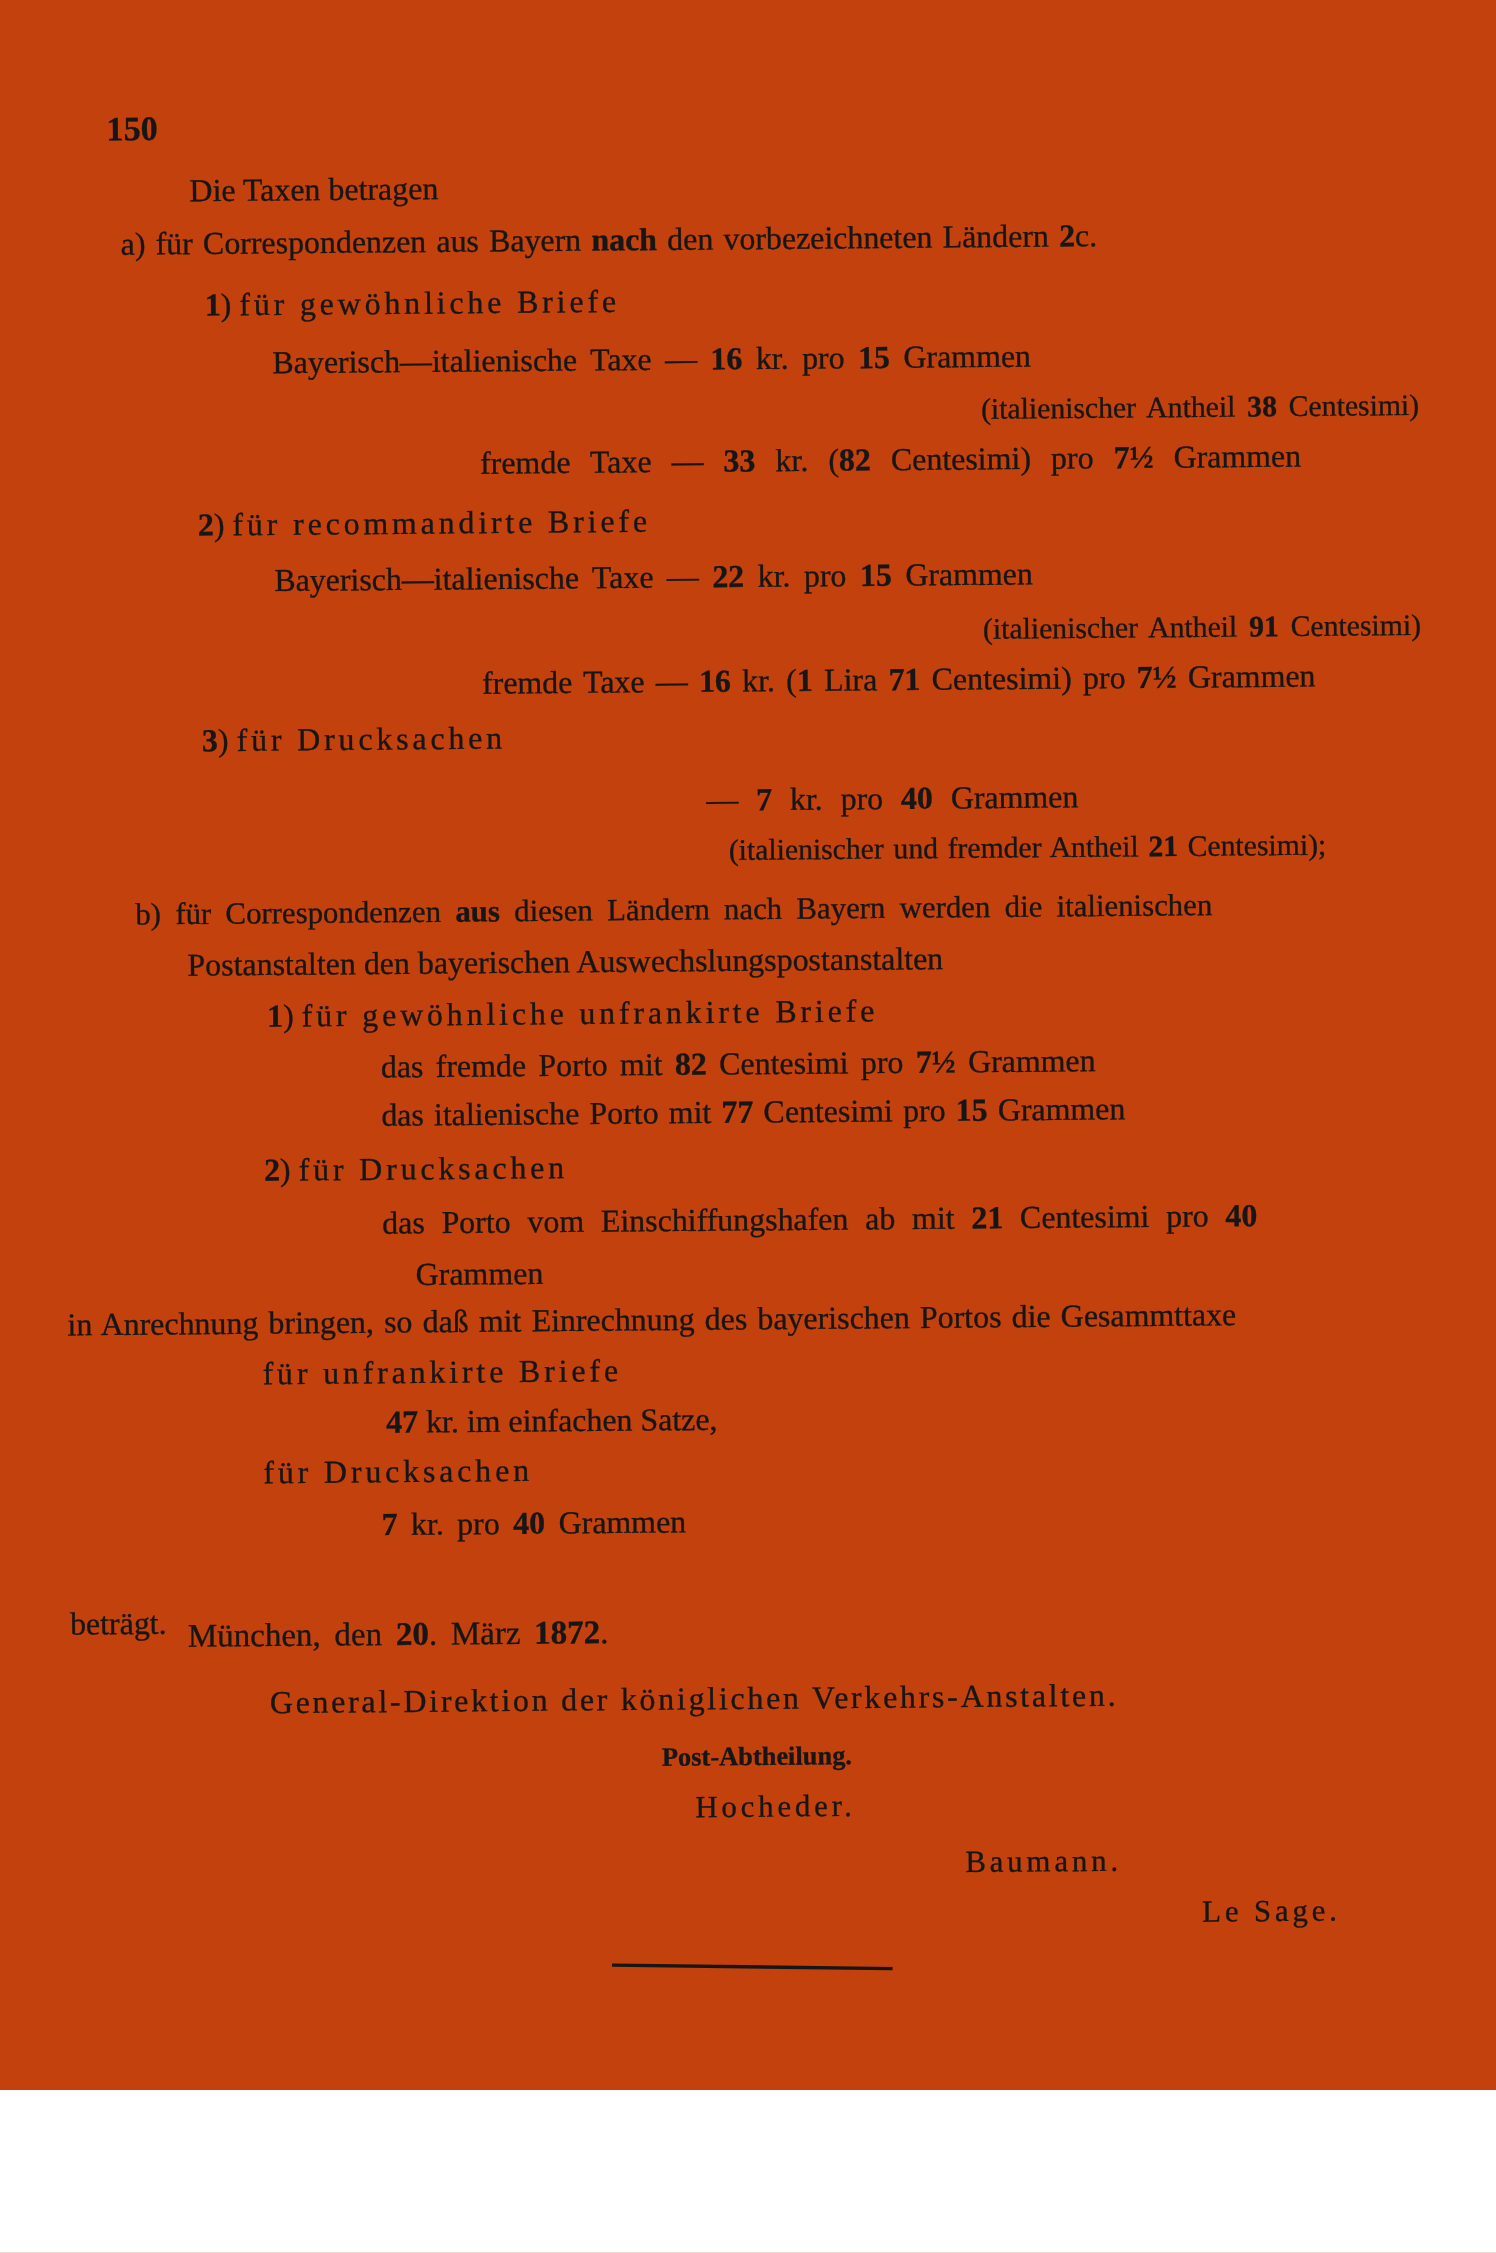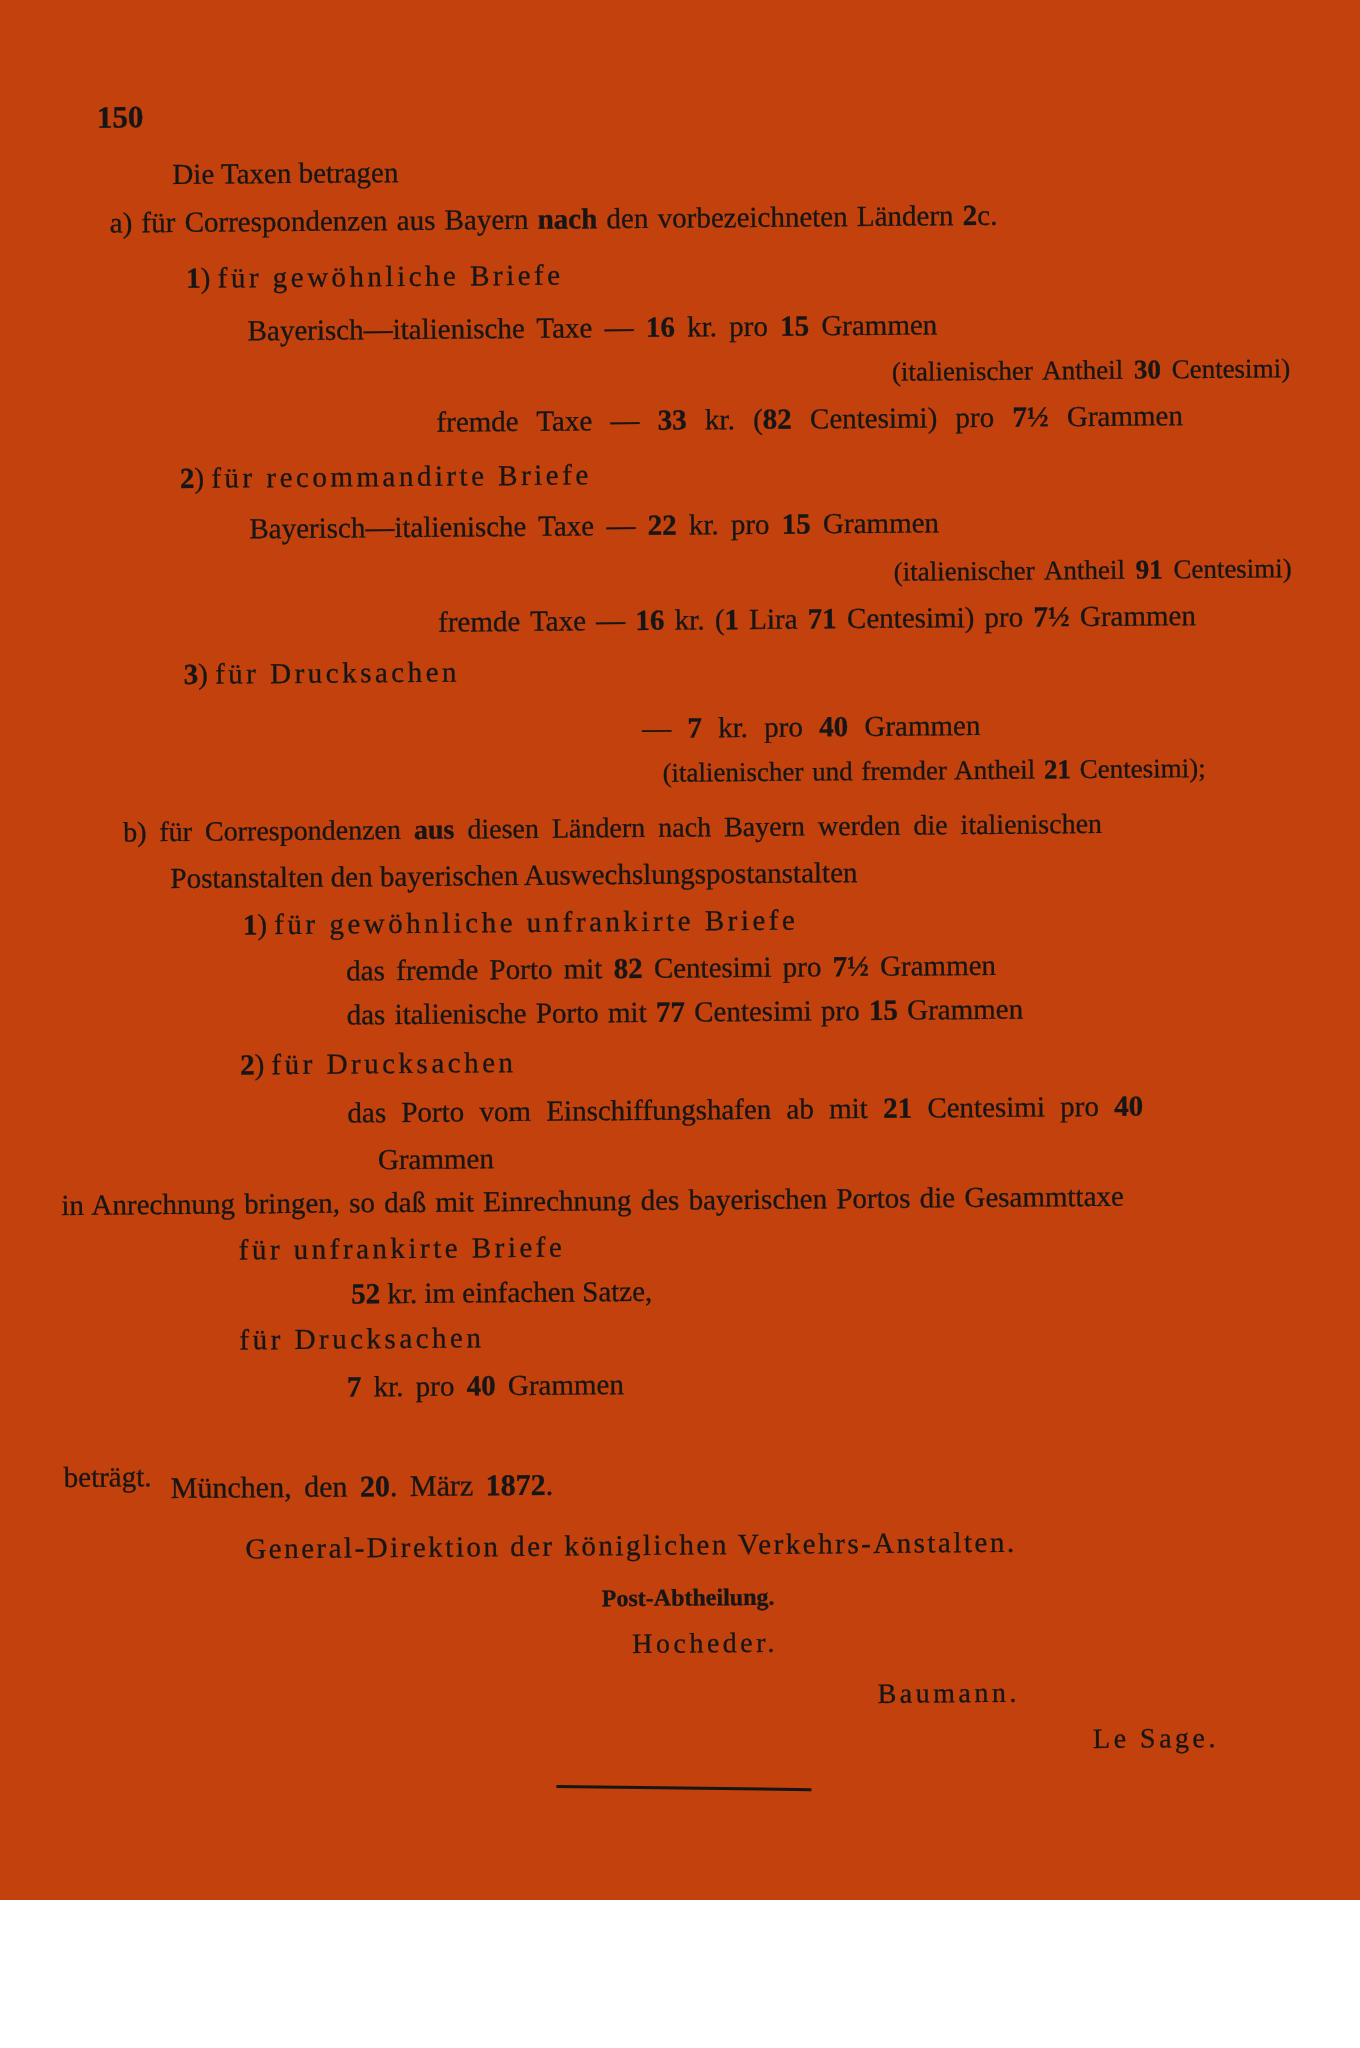--- a/index.html
+++ b/index.html
@@ -47,40 +47,40 @@
 <body>
 
 <div class="page">
   <div class="content">
     <div class="page-number" style="left:108px; top:100px;">150</div>
 
     <div class="line" style="top: 160px; left: 183px;"><span>Die Taxen betragen</span></div>
       <div class="line" style="top: 208px; left: 120px; word-spacing: 2px;"><span>a) für Correspondenzen aus Bayern </span><span style="font-weight: 700;">nach</span><span> den vorbezeichneten Ländern <span class="num">2</span>c.</span></div>
       <div class="line" style="top: 264px; left: 196px;"><span><span class="num">1</span>) </span><span class="sp">für gewöhnliche Briefe</span></div>
       <div class="line" style="top: 317px; left: 257px; word-spacing: 5px;"><span>Bayerisch—italienische Taxe — <span class="num">16</span> kr. pro <span class="num">15</span> Grammen</span></div>
-      <div class="line" style="top: 365px; right: 61px; font-size: 27px; word-spacing: 4px;"><span>(italienischer Antheil <span class="num">30</span> Centesimi)</span></div>
+      <div class="line" style="top: 365px; right: 61px; font-size: 27px; word-spacing: 4px;"><span>(italienischer Antheil <span class="num">38</span> Centesimi)</span></div>
       <div class="line" style="top: 410px; left: 445px; word-spacing: 11px;"><span>fremde Taxe — <span class="num">33</span> kr. (<span class="num">82</span> Centesimi) pro <span class="num">7½</span> Grammen</span></div>
       <div class="line" style="top: 464px; left: 188px;"><span><span class="num">2</span>) </span><span class="sp">für recommandirte Briefe</span></div>
       <div class="line" style="top: 515px; left: 257px; word-spacing: 5px;"><span>Bayerisch—italienische Taxe — <span class="num">22</span> kr. pro <span class="num">15</span> Grammen</span></div>
       <div class="line" style="top: 565px; right: 61px; font-size: 27px; word-spacing: 4px;"><span>(italienischer Antheil <span class="num">91</span> Centesimi)</span></div>
       <div class="line" style="top: 610px; left: 445px; word-spacing: 3px;"><span>fremde Taxe — <span class="num">16</span> kr. (<span class="num">1</span> Lira <span class="num">71</span> Centesimi) pro <span class="num">7½</span> Grammen</span></div>
       <div class="line" style="top: 660px; left: 190px;"><span><span class="num">3</span>) </span><span class="sp">für Drucksachen</span></div>
       <div class="line" style="top: 718px; left: 648px; word-spacing: 9px;"><span>— <span class="num">7</span> kr. pro <span class="num">40</span> Grammen</span></div>
       <div class="line" style="top: 764px; left: 668px; font-size: 27px; word-spacing: 2px;"><span>(italienischer und fremder Antheil <span class="num">21</span> Centesimi);</span></div>
       <div class="line" style="top: 818px; left: 128px; font-size: 28px; word-spacing: 6px;"><span>b) für Correspondenzen </span><span style="font-weight: 700;">aus</span><span> diesen Ländern nach Bayern werden die italienischen</span></div>
       <div class="line" style="top: 864px; left: 175px;"><span>Postanstalten den bayerischen Auswechslungspostanstalten</span></div>
       <div class="line" style="top: 911px; left: 247px;"><span><span class="num">1</span>) </span><span class="sp">für gewöhnliche unfrankirte Briefe</span></div>
       <div class="line" style="top: 958px; left: 350px; word-spacing: 4px;"><span>das fremde Porto mit <span class="num">82</span> Centesimi pro <span class="num">7½</span> Grammen</span></div>
       <div class="line" style="top: 1002px; left: 350px; word-spacing: 2px;"><span>das italienische Porto mit <span class="num">77</span> Centesimi pro <span class="num">15</span> Grammen</span></div>
       <div class="line" style="top: 1051px; left: 243px;"><span><span class="num">2</span>) </span><span class="sp">für Drucksachen</span></div>
       <div class="line" style="top: 1100px; left: 350px; word-spacing: 8px;"><span>das Porto vom Einschiffungshafen ab mit <span class="num">21</span> Centesimi pro <span class="num">40</span></span></div>
       <div class="line" style="top: 1147px; left: 380px;"><span>Grammen</span></div>
       <div class="line" style="top: 1190px; left: 63px; word-spacing: 2px;"><span>in Anrechnung bringen, so daß mit Einrechnung des bayerischen Portos die Gesammttaxe</span></div>
       <div class="line" style="top: 1236px; left: 240px;"><span class="sp">für unfrankirte Briefe</span></div>
-      <div class="line" style="top: 1281px; left: 352px;"><span><span class="num">52</span> kr. im einfachen Satze,</span></div>
+      <div class="line" style="top: 1281px; left: 352px;"><span><span class="num">47</span> kr. im einfachen Satze,</span></div>
       <div class="line" style="top: 1326px; left: 240px;"><span class="sp">für Drucksachen</span></div>
       <div class="line" style="top: 1374px; left: 347px; word-spacing: 5px;"><span><span class="num">7</span> kr. pro <span class="num">40</span> Grammen</span></div>
       <div class="line" style="top: 1462px; left: 63px;"><span>beträgt.</span></div>
       <div class="line" style="top: 1472px; left: 170px; font-size: 30px; word-spacing: 5px;"><span>München, den <span class="num">20</span>. März <span class="num">1872</span>.</span></div>
       <div class="line" style="top: 1535px; left: 244px; letter-spacing: 2.5px;"><span>General-Direktion der königlichen Verkehrs-Anstalten.</span></div>
       <div class="line" style="top: 1590px; left: 600px; font-size: 24px; font-weight: 700;"><span>Post-Abtheilung.</span></div>
       <div class="line" style="top: 1634px; left: 630px; font-size: 28px;"><span class="sp">Hocheder.</span></div>
       <div class="line" style="top: 1686px; left: 875px; font-size: 28px;"><span class="sp">Baumann.</span></div>
       <div class="line" style="top: 1733px; left: 1090px; font-size: 28px;"><span class="sp">Le Sage.</span></div>
       <div class="rule" style="left: 553px; top: 1792px; width: 255px;"></div>

